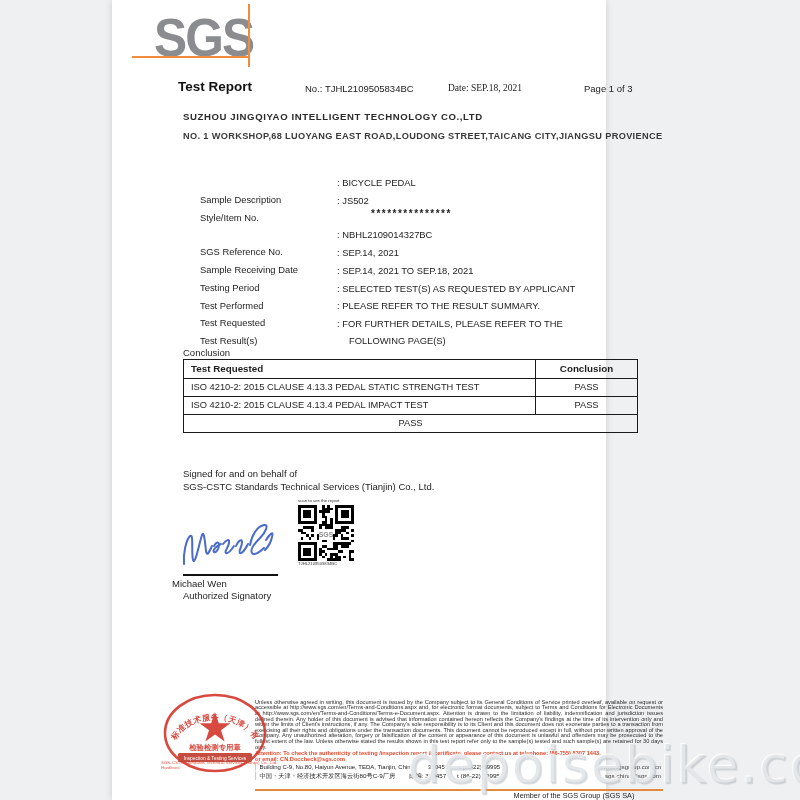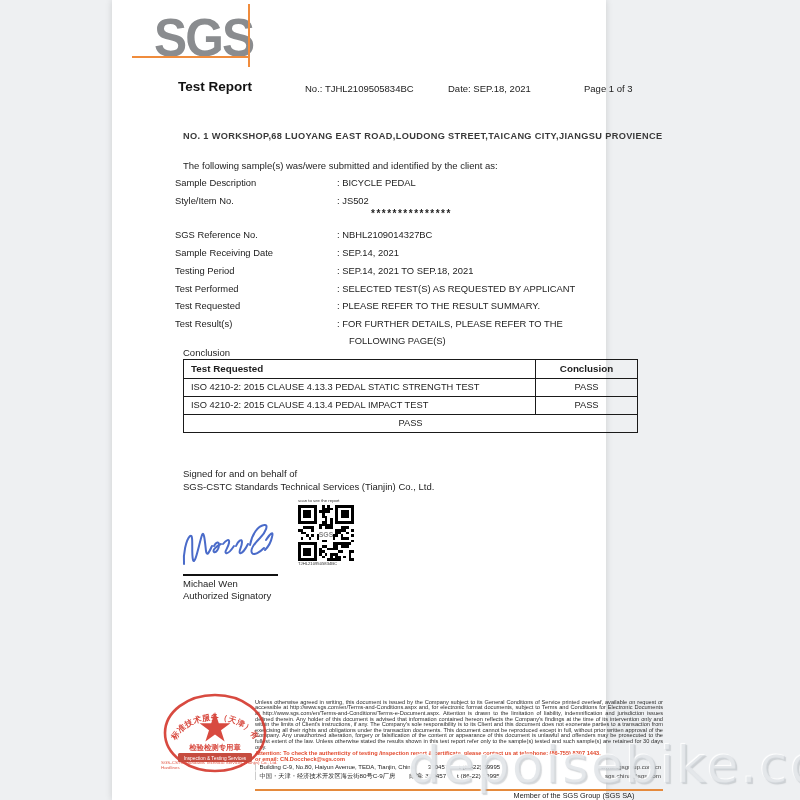--- a/index.html
+++ b/index.html
@@ -23,28 +23,28 @@
     left:42px; top:6px;
     font-size:54px; font-weight:bold; color:#8a8c8f;
     letter-spacing:-2px; transform:scaleX(0.92); transform-origin:0 0;
   }
   .logo-hline { left:20px; top:56px; width:116px; height:2px; background:#f08c3c; }
   .logo-vline { left:136px; top:4px; width:2px; height:63px; background:#f08c3c; }
 
   
   .title { left:66px; top:79px; font-size:13.5px; font-weight:bold; color:#111; }
   .hmeta { top:83px; font-size:9.5px; color:#222; }
-  .h-no { left:193px; } .h-date { left:336px; } .h-page { left:472px; }
+  .h-no { left:193px; } .h-date { left:336px;font-family:Liberation Serif, serif; } .h-page { left:472px; }
 
   .client-name { left:71px; top:111px; font-size:9.6px; font-weight:bold; letter-spacing:0.6px; color:#2a2a2a; }
   .client-addr { left:71px; top:131px; font-size:9.2px; font-weight:bold; letter-spacing:0.35px; color:#3a3a3a; }
   .intro { left:71px; top:160px; font-size:9.5px; }
 
   .kv { font-size:9.4px; color:#222; }
-  .kv .lbl { position:absolute; left:63px; }
+  .kv .lbl { position:absolute; left:88px;margin-top:17px; }
   .kv .val { position:absolute; left:225px; }
   .stars { left:259px; top:208px; font-size:10px; letter-spacing:1.5px; font-weight:bold; }
   .cont-line { left:237px; top:335px; font-size:9.4px;text-align:center; }
 
   .concl-label { left:71px; top:347px; font-size:9.5px; }
 
   .ctable { left:71px; top:359px; width:455px; border:1.6px solid #1a1a1a; font-size:9.3px; }
   .ctable .row { display:flex; height:18px; }
   .ctable .row + .row { border-top:1.4px solid #1a1a1a; }
   .ctable .c1 { width:352px; padding:3px 0 0 7px; border-right:1.4px solid #1a1a1a; }
@@ -53,21 +53,21 @@
 
   .signed1 { left:71px; top:468px; font-size:9.5px; }
   .signed2 { left:71px; top:481px; font-size:9.5px; }
 
   .qr-top { left:186px; top:498px; font-size:8.6px; transform:scale(0.5); transform-origin:0 0; color:#333; }
   .qr-box { left:186px; top:505px; width:56px; height:56px; }
   .qr-cap { left:186px; top:561px; font-size:8.4px; transform:scale(0.5); transform-origin:0 0; color:#333; }
 
   .sig-svg { left:64px; top:520px; }
   .sig-line { left:71px; top:574px; width:95px; height:2px; background:#111; }
-  .sig-name { left:71px; top:578px; font-size:9.5px; }
+  .sig-name { left:60px; top:578px; font-size:9.5px; }
   .sig-title { left:71px; top:590px; font-size:9.5px; }
 
   
   .stamp { left:49px; top:692px; z-index:3; }
   .stamp-lines { left:49px; top:760px; z-index:2; transform:scale(0.5); transform-origin:0 0; width:250px;
                  font-size:8.8px; color:#e05544; line-height:9.6px; white-space:normal; }
   .legal-wrap { left:143px; top:699px; width:408px; height:94px; }
   .legal-scaled { transform:scale(0.5); transform-origin:0 0; width:816px; }
   .legal-p { font-size:11.3px; line-height:11.2px; text-align:justify; color:#2e2e2e; white-space:normal; }
   .attn { font-size:11.3px; line-height:11.4px; color:#e2492d; font-weight:bold; margin-top:2px; white-space:normal; }
@@ -96,22 +96,22 @@
 
   <div class="abs logo-text">SGS</div>
   <div class="abs logo-hline"></div>
   <div class="abs logo-vline"></div>
 
   <div class="abs title">Test Report</div>
   <div class="abs hmeta h-no">No.: TJHL2109505834BC</div>
   <div class="abs hmeta h-date">Date: SEP.18, 2021</div>
   <div class="abs hmeta h-page">Page 1 of 3</div>
 
+  <div class="abs client-name">SUZHOU JINGQIYAO INTELLIGENT TECHNOLOGY CO.,LTD</div>
   <div class="abs client-addr">NO. 1 WORKSHOP,68 LUOYANG EAST ROAD,LOUDONG STREET,TAICANG CITY,JIANGSU PROVIENCE</div>
-  <div class="abs intro">The following sample(s) was/were submitted and identified by the client as:</div>
 
   <div class="kv">
     <span class="lbl" style="top:177px">Sample Description</span>
     <span class="val" style="top:177px">: BICYCLE PEDAL</span>
   </div>
   <div class="kv">
     <span class="lbl" style="top:195px">Style/Item No.</span>
     <span class="val" style="top:195px">: JS502</span>
   </div>
   <div class="abs stars">***************</div>

